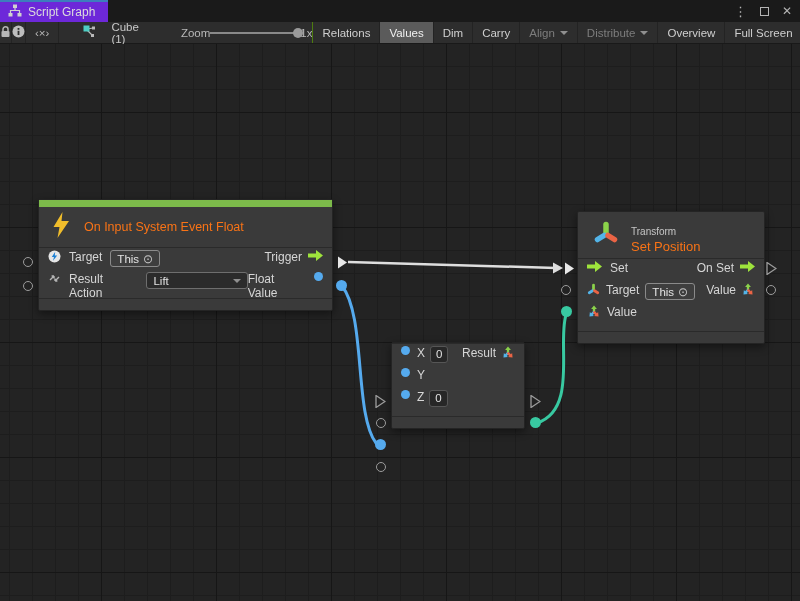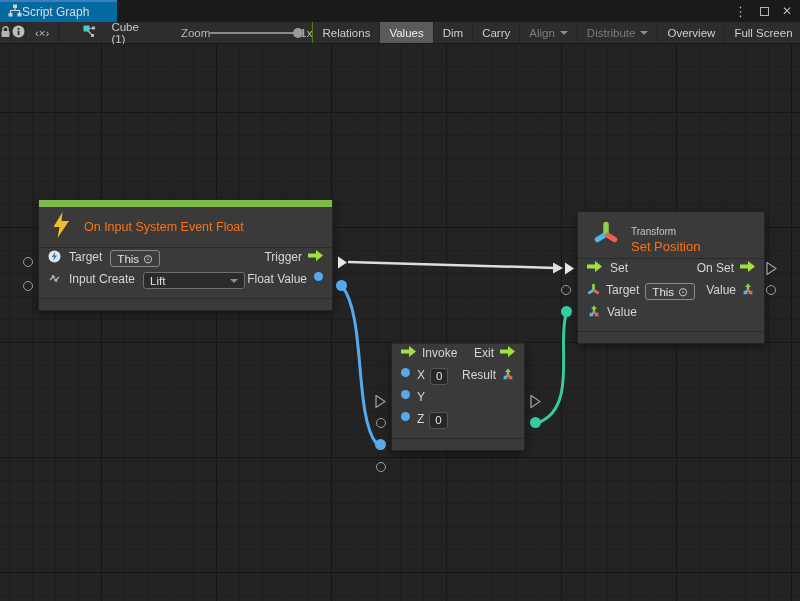--- a/index.html
+++ b/index.html
@@ -4,21 +4,21 @@
 <style>
   * { margin:0; padding:0; box-sizing:border-box; }
   html,body { background:#111; }
   .window {
     position:relative; width:800px; height:601px; overflow:hidden;
     font-family:"Liberation Sans", sans-serif; background:#232323;
     -webkit-font-smoothing:antialiased; user-select:none;
   }
   
   .tabbar { position:absolute; left:0; top:0; width:800px; height:22px; background:#1a1a1a; display:flex; align-items:stretch; }
-  .tab { display:flex; align-items:center; padding:0 28px 0 8px; background:#0369a1; border-top:2px solid #3d7dbd; }
+  .tab { display:flex; align-items:center; gap:6px; padding:0 13px 0 8px; background:#6d28d9; border-top:2px solid #3d7dbd; }
   .tab-label { font-size:12px; color:#dcdcdc; }
   .win-controls { margin-left:auto; display:flex; align-items:center; gap:13px; padding-right:8px; color:#b4b4b4; }
   .menu-glyph { font-size:13px; line-height:1; }
   .maxbox { width:9px; height:9px; border:1.5px solid #b4b4b4; }
   .close-glyph { font-size:12px; line-height:1; }
   
   .toolbar { position:absolute; left:0; top:22px; width:800px; height:22px; background:#2d2d2d; border-bottom:1px solid #191919; display:flex; align-items:stretch; font-size:11.5px; color:#cfcfcf; }
   .tbtn { display:flex; align-items:center; justify-content:center; padding:0 9px; border-right:1px solid #232323; cursor:default; white-space:nowrap; }
   .tbtn.active { background:#5b5b5b; color:#f0f0f0; }
   .tbtn.disabled { color:#7d7d7d; }
@@ -211,21 +211,21 @@
           </span>
         </div>
         <div class="row">
           <span>
             <svg width="13" height="13" viewBox="0 0 13 13">
               <path d="M2 8 L6 4 M6 4 H3.6 M6 4 V6.4" stroke="#b5b5b5" stroke-width="1.4" fill="none"></path>
               <path d="M11 5 L7 9 M7 9 H9.4 M7 9 V6.6" stroke="#b5b5b5" stroke-width="1.4" fill="none"></path>
             </svg>
           </span>
           <span class="gap"></span>
-          <span>Input Create</span>
+          <span>Result Action</span>
           <span class="gap"></span>
           <span class="select" style="width:102px;">
             <span>Lift</span>
             <span class="caret-down"></span>
           </span>
           <span class="spacer"></span>
           <span>Float Value</span>
           <span class="gap" style="width:7px;"></span>
           <span class="dot-blue"></span>
         </div>
@@ -312,37 +312,20 @@
           <span>Value</span>
         </div>
       </div>
       <div class="node-footer"></div>
     </div>
 
     <div class="node" style="left:391px; top:298px; width:134px;">
       <div class="node-sep"></div>
       <div class="rows">
         <div class="row">
-          <span>
-            <svg width="15" height="11" viewBox="0 0 15 11">
-                <polygon points="0,3.5 8,3.5 8,0 15,5.5 8,11 8,7.5 0,7.5" fill="#9ee33c"></polygon>
-              </svg>
-          </span>
-          <span class="gap" style="width:6px;"></span>
-          <span>Invoke</span>
-          <span class="spacer"></span>
-          <span>Exit</span>
-          <span class="gap" style="width:6px;"></span>
-          <span>
-            <svg width="15" height="11" viewBox="0 0 15 11">
-                <polygon points="0,3.5 8,3.5 8,0 15,5.5 8,11 8,7.5 0,7.5" fill="#9ee33c"></polygon>
-              </svg>
-          </span>
-        </div>
-        <div class="row">
           <span class="dot-blue"></span>
           <span class="gap" style="width:7px;"></span>
           <span>X</span>
           <span class="gap" style="width:5px;"></span>
           <span class="field">0</span>
           <span class="spacer"></span>
           <span>Result</span>
           <span class="gap" style="width:5px;"></span>
           <span>
             <svg width="14" height="14" viewBox="0 0 24 24">

